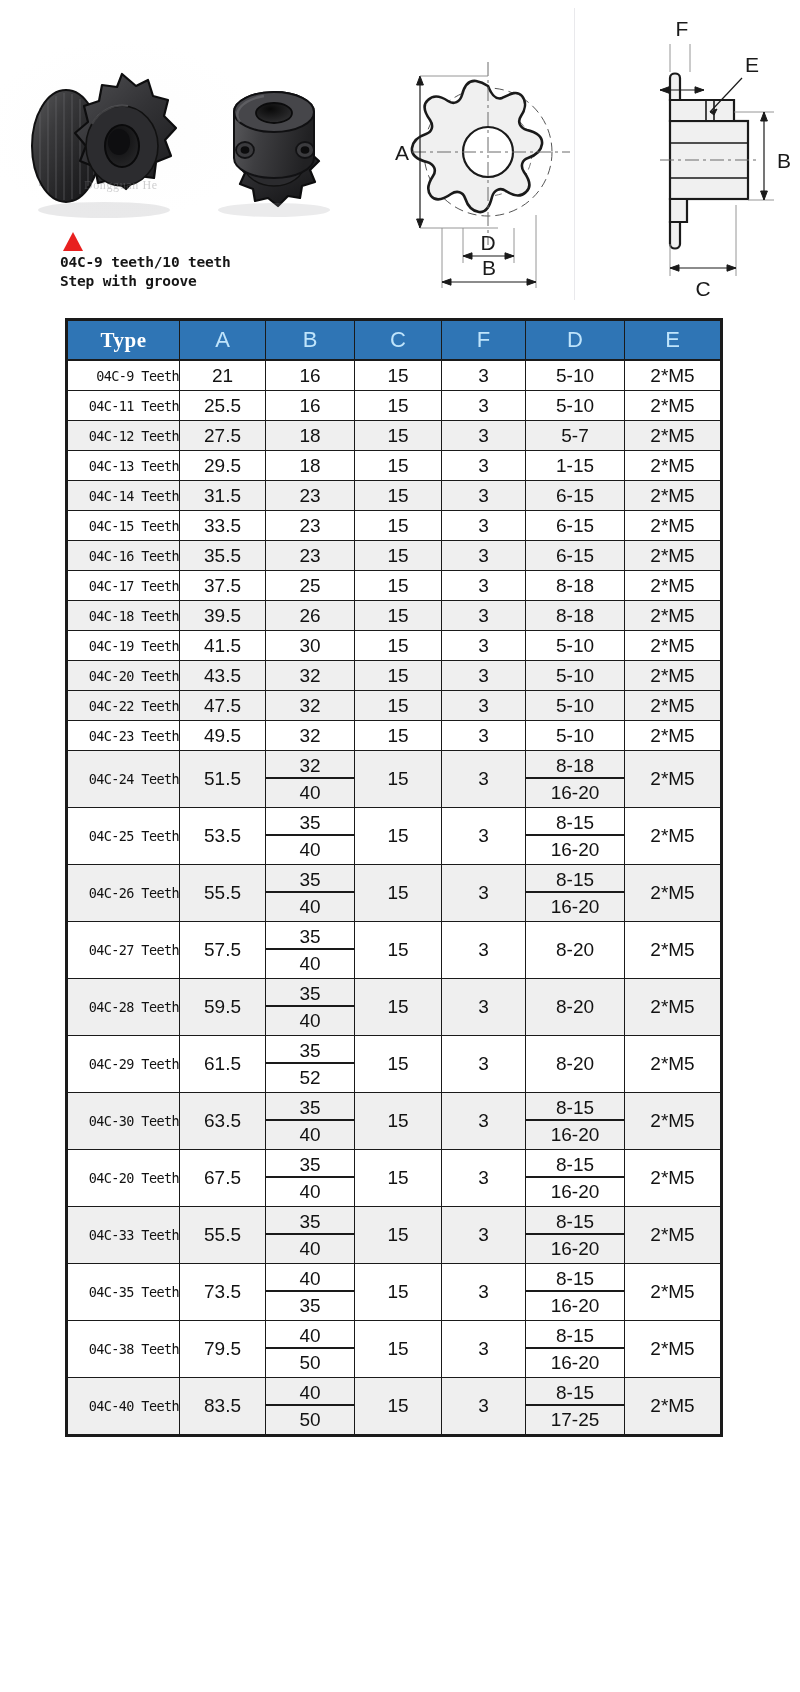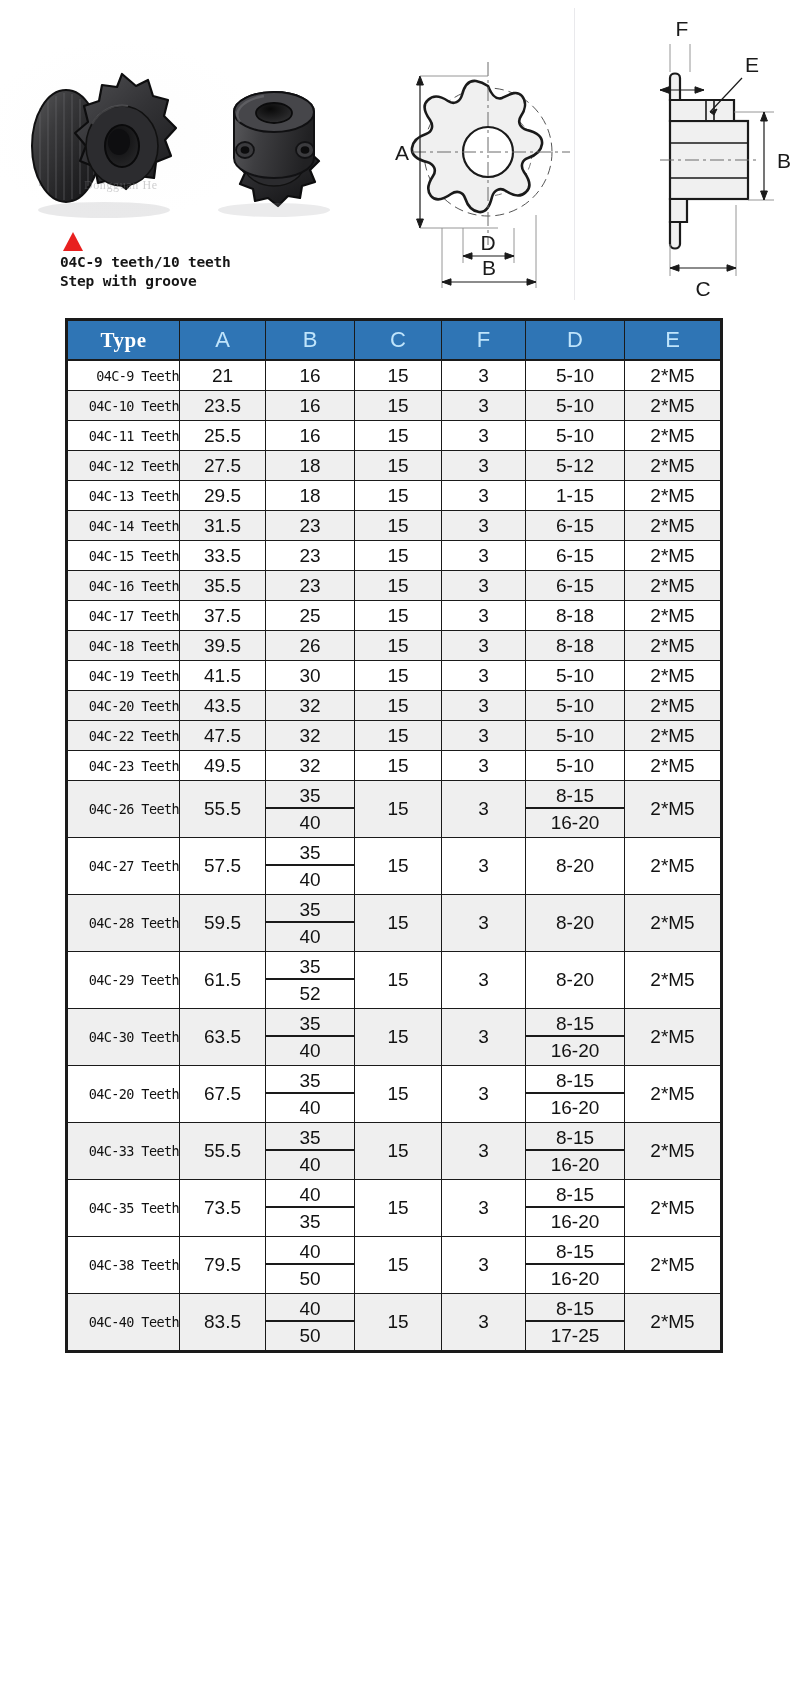--- a/index.html
+++ b/index.html
@@ -444,45 +444,36 @@
     <tbody id="spec-body">
         <tr>
           <td class="type-cell">04C-9 Teeth</td>
           <td>21</td>
           <td>16</td>
           <td>15</td>
           <td>3</td>
           <td>5-10</td>
           <td>2*M5</td>
         </tr>
-        <tr class="alt">
-          <td class="type-cell">04C-10 Teeth</td>
-          <td>23.5</td>
-          <td>16</td>
-          <td>15</td>
-          <td>3</td>
-          <td>5-10</td>
-          <td>2*M5</td>
-        </tr>
         <tr>
           <td class="type-cell">04C-11 Teeth</td>
           <td>25.5</td>
           <td>16</td>
           <td>15</td>
           <td>3</td>
           <td>5-10</td>
           <td>2*M5</td>
         </tr>
         <tr class="alt">
           <td class="type-cell">04C-12 Teeth</td>
           <td>27.5</td>
           <td>18</td>
           <td>15</td>
           <td>3</td>
-          <td>5-12</td>
+          <td>5-7</td>
           <td>2*M5</td>
         </tr>
         <tr>
           <td class="type-cell">04C-13 Teeth</td>
           <td>29.5</td>
           <td>18</td>
           <td>15</td>
           <td>3</td>
           <td>1-15</td>
           <td>2*M5</td>
@@ -562,20 +553,50 @@
         <tr>
           <td class="type-cell">04C-23 Teeth</td>
           <td>49.5</td>
           <td>32</td>
           <td>15</td>
           <td>3</td>
           <td>5-10</td>
           <td>2*M5</td>
         </tr>
         <tr class="alt tall">
+          <td class="type-cell">04C-24 Teeth</td>
+          <td>51.5</td>
+          <td class="split">
+            <div class="half top">32</div>
+            <div class="half bottom">40</div>
+          </td>
+          <td>15</td>
+          <td>3</td>
+          <td class="split">
+            <div class="half top">8-18</div>
+            <div class="half bottom">16-20</div>
+          </td>
+          <td>2*M5</td>
+        </tr>
+        <tr class="tall">
+          <td class="type-cell">04C-25 Teeth</td>
+          <td>53.5</td>
+          <td class="split">
+            <div class="half top">35</div>
+            <div class="half bottom">40</div>
+          </td>
+          <td>15</td>
+          <td>3</td>
+          <td class="split">
+            <div class="half top">8-15</div>
+            <div class="half bottom">16-20</div>
+          </td>
+          <td>2*M5</td>
+        </tr>
+        <tr class="alt tall">
           <td class="type-cell">04C-26 Teeth</td>
           <td>55.5</td>
           <td class="split">
             <div class="half top">35</div>
             <div class="half bottom">40</div>
           </td>
           <td>15</td>
           <td>3</td>
           <td class="split">
             <div class="half top">8-15</div>

